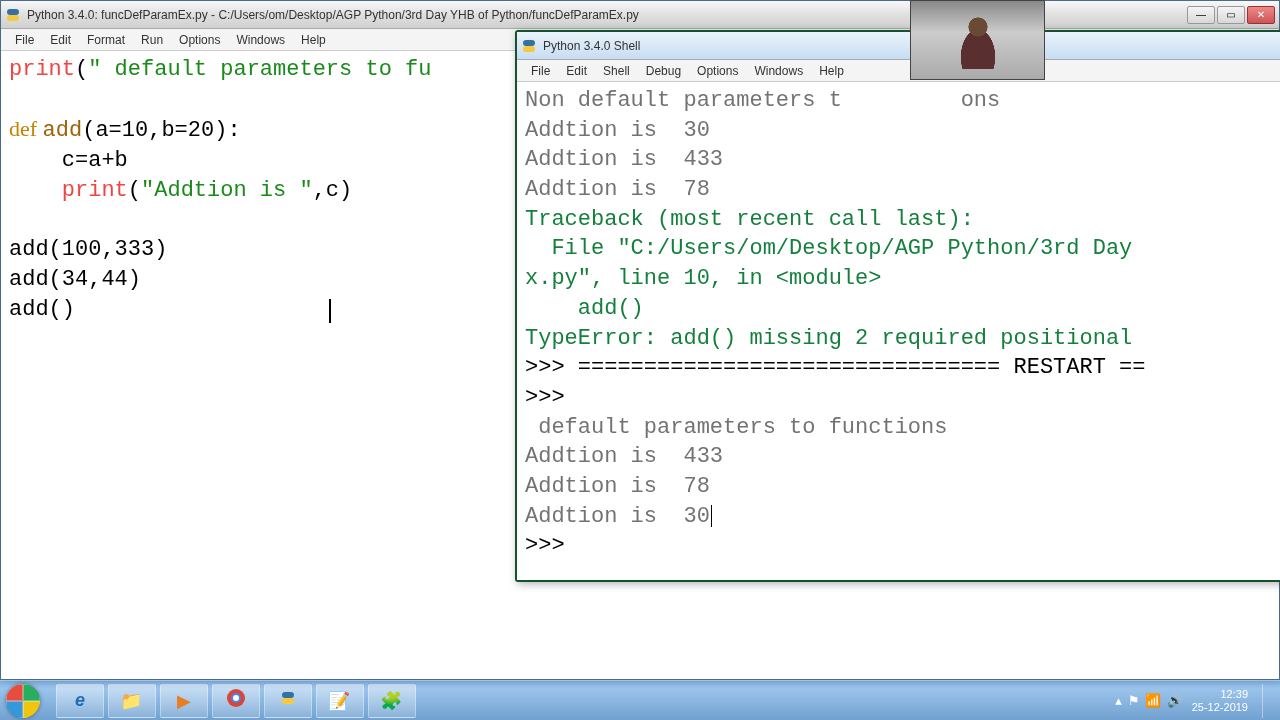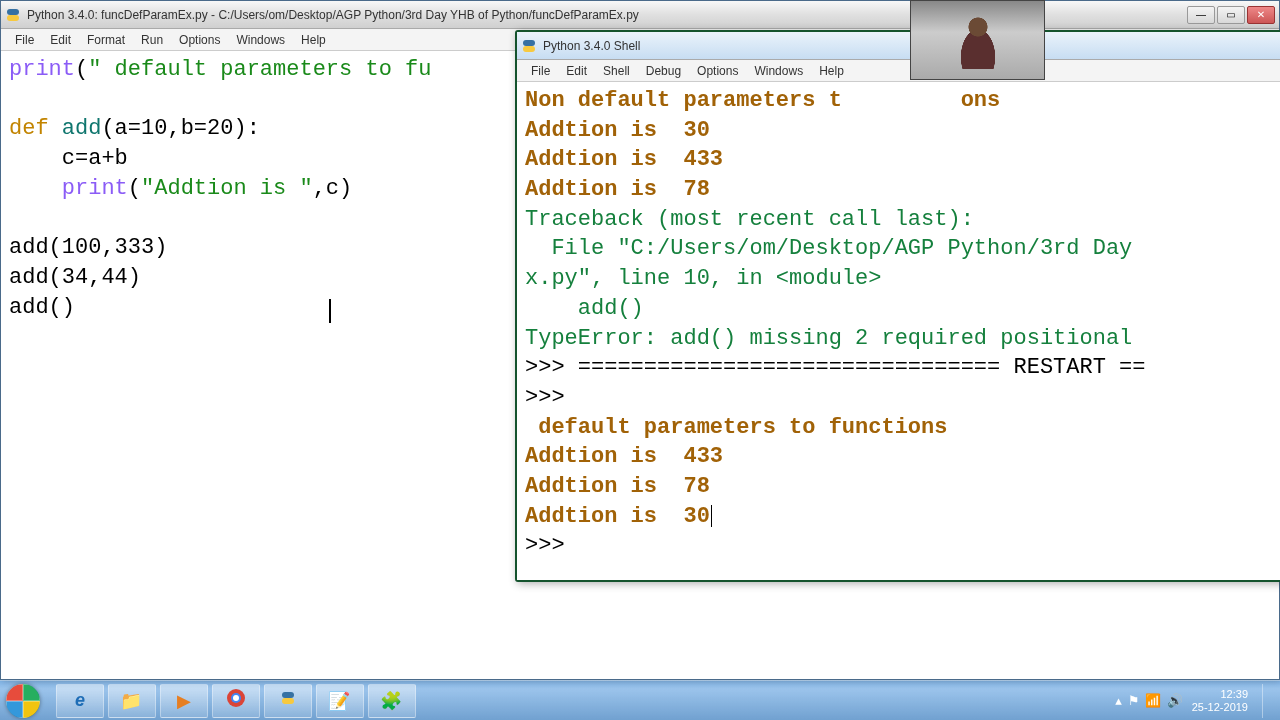--- a/index.html
+++ b/index.html
@@ -47,26 +47,26 @@
     font-size: 22px;
     line-height: 1.35;
     padding: 4px 8px;
     white-space: pre;
     overflow: hidden;
     height: calc(100% - 50px);
   }
   .editor-window { left:0; top:0; width:1280px; height:680px; z-index:1;}
   .shell-window { left:515px; top:30px; width:872px; height:552px; z-index:2; border:2px solid #14532d; border-radius:3px;}
   .shell-window .titlebar { background: linear-gradient(to bottom,#eaf3fb,#c7ddf2);}
-  .kw { color:#c28400; }
-  .builtin { color:#8b5cf6; }
-  .fn { color:#0f766e;margin-top:12px; }
+  .kw { color:#c28400;font-family:Liberation Serif, serif; }
+  .builtin { color:#ef4444; }
+  .fn { color:#a16207;margin-top:12px; }
   .str { color:#1a8a1a; }
   .err { color:#15803d; }
-  .out { color:#a16207;font-weight:bold; }
+  .out { color:#737373; }
   .plain { color:#000; }
   .cursor { display:inline-block; width:1.5px; height:22px; background:#000; vertical-align:middle; margin-left:1px;}
   .text-cursor {
     position:absolute; left:328px; top:298px; width:1.5px; height:24px; background:#000;
   }
   
   .taskbar {
     position:absolute; left:0; bottom:0; width:1280px; height:40px;
     background: linear-gradient(to bottom, rgba(255,255,255,0.25) 0%, rgba(200,220,240,0.6) 20%, rgba(120,160,200,0.75) 100%);
     border-top:1px solid rgba(255,255,255,0.4);

